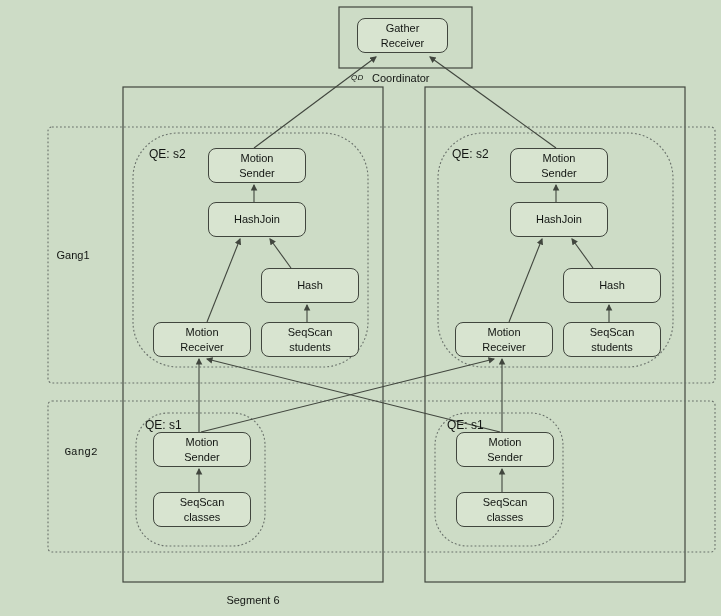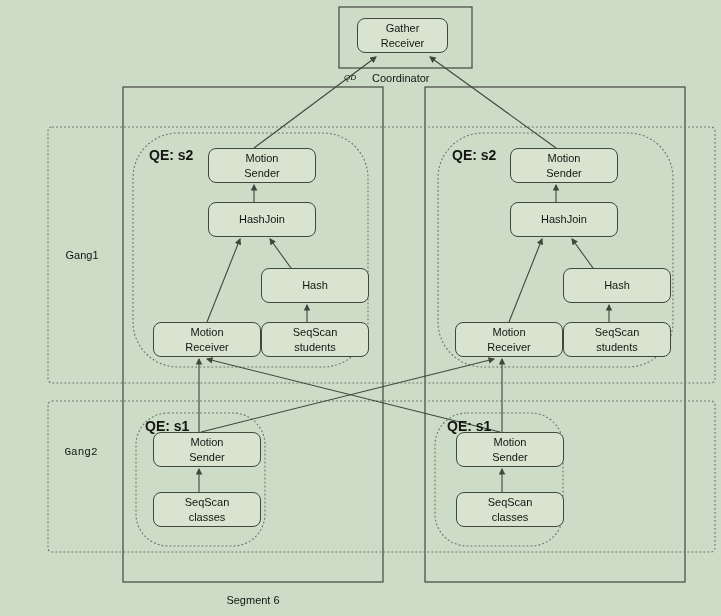--- a/index.html
+++ b/index.html
@@ -13,33 +13,33 @@
   html,body{margin:0;padding:0;}
   body{font-family:"Liberation Sans","DejaVu Sans",sans-serif;background:var(--background);}
   .canvas{position:relative;width:721px;height:616px;background:var(--background);overflow:hidden;margin-left:20px;}
   .layer{position:absolute;left:0;top:0;width:721px;height:616px;}
   svg.layer{pointer-events:none;}
   .solid-rect{fill:none;stroke:var(--line);stroke-width:1.2;}
   .dotted-rect{fill:none;stroke:var(--dotted);stroke-width:1.1;stroke-dasharray:1.8 2.2;}
   .edge{stroke:var(--line);stroke-width:1.1;fill:none;}
   #arrowhead path{fill:var(--line);}
   .node{
-    position:absolute;width:108px;height:35px;
+    position:absolute;width:98px;height:35px;
     background:var(--node_fill);
     border:1.2px solid var(--line);
     border-radius:8px;
     display:flex;align-items:center;justify-content:center;
     text-align:center;
     font-size:11px;line-height:1.3;color:var(--text);
     white-space:pre-line;
     box-sizing:border-box;
   }
   .lbl{position:absolute;color:var(--text);font-size:11px;line-height:1;}
   .lbl-center{text-align:center;}
-  .lbl-tiny{font-size:14px;font-weight:bold;}
+  .lbl-tiny{font-size:12px;}
   .lbl-qd{font-size:8px;letter-spacing:0.3px;}
 </style>
 </head>
 <body>
 
 <div class="canvas">
 
   <svg class="layer" viewBox="0 0 721 616">
     <defs>
       <marker id="arrowhead" markerWidth="7" markerHeight="7" refX="5" refY="3" orient="auto">
@@ -72,24 +72,24 @@
     <line class="edge" x1="179" y1="432" x2="179" y2="359" marker-end="url(#arrowhead)"></line>
     <line class="edge" x1="482" y1="432" x2="482" y2="359" marker-end="url(#arrowhead)"></line>
     <line class="edge" x1="181" y1="432" x2="474" y2="359" marker-end="url(#arrowhead)"></line>
     <line class="edge" x1="480" y1="432" x2="187" y2="359" marker-end="url(#arrowhead)"></line>
     <line class="edge" x1="179" y1="492" x2="179" y2="469" marker-end="url(#arrowhead)"></line>
     <line class="edge" x1="482" y1="492" x2="482" y2="469" marker-end="url(#arrowhead)"></line>
   </svg>
 
   <div class="node" style="left:337px;top:18px;width:91px;">Gather
 Receiver</div>
-  <div class="lbl lbl-qd" style="left:324px;top:74px;font-style:italic;">QD</div>
+  <div class="lbl lbl-qd" style="left:331px;top:74px;font-style:italic;">QD</div>
   <div class="lbl" style="left:352px;top:73px;text-align:center;">Coordinator</div>
 
-  <div class="lbl lbl-center" style="left:25px;top:250px;width:74px;">Gang1</div>
+  <div class="lbl lbl-center" style="left:16px;top:250px;width:74px;">Gang1</div>
   <div class="lbl lbl-center" style="left:24px;top:447px;width:74px;font-family:Liberation Mono, monospace;">Gang2</div>
 
   <div class="lbl lbl-center" style="left:103px;top:595px;width:260px;">Segment 6</div>
 
   <div class="lbl lbl-tiny" style="left:129px;top:148px;">QE: s2</div>
   <div class="lbl lbl-tiny" style="left:432px;top:148px;">QE: s2</div>
   <div class="lbl lbl-tiny" style="left:125px;top:419px;">QE: s1</div>
   <div class="lbl lbl-tiny" style="left:427px;top:419px;">QE: s1</div>
 
   <div class="node" style="left:188px;top:148px;">Motion

